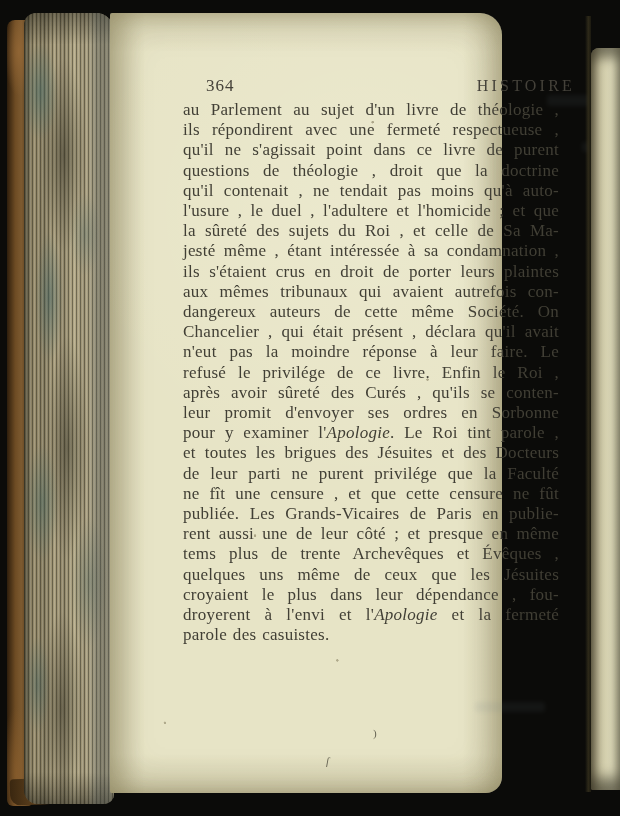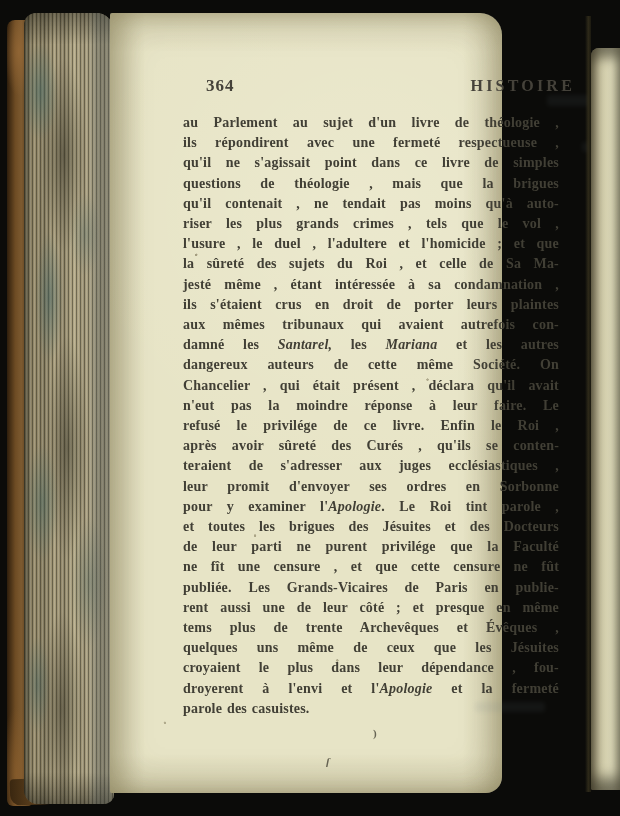--- a/index.html
+++ b/index.html
@@ -79,21 +79,20 @@
       radial-gradient(circle 1px at 37% 67%, rgba(95,85,55,.45) 0 1px, transparent 1.5px),
       radial-gradient(circle 1px at 58% 83%, rgba(95,85,55,.4) 0 1px, transparent 1.5px),
       radial-gradient(circle 1px at 14% 91%, rgba(95,85,55,.4) 0 1px, transparent 1.5px),
       radial-gradient(circle at 65% 25%, rgba(255,255,240,.18), transparent 45%),
       linear-gradient(90deg, rgba(120,110,70,.22), transparent 9%, transparent 90%, rgba(115,105,65,.25)),
       linear-gradient(180deg, rgba(110,100,60,.15), transparent 5%, transparent 95%, rgba(110,100,60,.2));
     box-shadow:
       inset 0 0 46px rgba(100,90,45,.18),
       inset -10px 0 16px rgba(105,95,55,.18),
       inset 14px 0 20px rgba(110,100,60,.22);
-    font-weight: bold;
   }
 
   
   .gutter-line {
     position: absolute;
     left: 585px; top: 16px;
     width: 6px; height: 776px;
     background: linear-gradient(90deg, rgba(60,55,35,0), rgba(52,47,28,.85) 55%, rgba(28,26,16,.95));
   }
   .facing-page {
@@ -120,24 +119,24 @@
   }
   .running-title {
     position: absolute;
     left: 14px; right: -14px; top: 1px;
     text-align: right;
     font-size: 16px;
     letter-spacing: 3.2px;
   }
   .page-body {
     position: absolute;
-    left: 73px; top: 100px;
+    left: 73px; top: 87px;
     width: 376px;
     color: #413f35;
-    font-size: 14px;
+    font-size: 17px;
     letter-spacing: .015em;
     word-spacing: .08em;
   }
   .jline {
     line-height: 20.2px;
     white-space: normal;
     text-align: justify;
     text-align-last: justify;
   }
   .jline.lastline { text-align-last: left; }
@@ -176,36 +175,33 @@
   <div class="page-main">
 
     <div class="header-row">
       <span class="page-num">364</span>
       <span class="running-title">HISTOIRE</span>
     </div>
 
     <div class="page-body">
         <div class="jline"><span>au Parlement au sujet d'un livre de théologie ,</span></div>
         <div class="jline"><span>ils répondirent avec une fermeté respectueuse ,</span></div>
-        <div class="jline"><span>qu'il ne s'agissait point dans ce livre de simples</span></div>
-        <div class="jline"><span>questions de théologie , mais que la brigues</span></div>
+        <div class="jline"><span>qu'il ne s'agissait point dans ce livre de purent</span></div>
+        <div class="jline"><span>questions de théologie , droit que la doctrine</span></div>
         <div class="jline"><span>qu'il contenait , ne tendait pas moins qu'à auto-</span></div>
-        <div class="jline"><span>riser les plus grands crimes , tels que le vol ,</span></div>
         <div class="jline"><span>l'usure , le duel , l'adultere et l'homicide ; et que</span></div>
         <div class="jline"><span>la sûreté des sujets du Roi , et celle de Sa Ma-</span></div>
         <div class="jline"><span>jesté même , étant intéressée à sa condamnation ,</span></div>
         <div class="jline"><span>ils s'étaient crus en droit de porter leurs plaintes</span></div>
         <div class="jline"><span>aux mêmes tribunaux qui avaient autrefois con-</span></div>
-        <div class="jline"><span>damné les </span><i>Santarel,</i><span> les </span><i>Mariana</i><span> et les autres</span></div>
         <div class="jline"><span>dangereux auteurs de cette même Société. On</span></div>
         <div class="jline"><span>Chancelier , qui était présent , déclara qu'il avait</span></div>
         <div class="jline"><span>n'eut pas la moindre réponse à leur faire. Le</span></div>
         <div class="jline"><span>refusé le privilége de ce livre. Enfin le Roi ,</span></div>
         <div class="jline"><span>après avoir sûreté des Curés , qu'ils se conten-</span></div>
-        <div class="jline"><span>teraient de s'adresser aux juges ecclésiastiques ,</span></div>
         <div class="jline"><span>leur promit d'envoyer ses ordres en Sorbonne</span></div>
         <div class="jline"><span>pour y examiner l'</span><i>Apologie</i><span>. Le Roi tint parole ,</span></div>
         <div class="jline"><span>et toutes les brigues des Jésuites et des Docteurs</span></div>
         <div class="jline"><span>de leur parti ne purent privilége que la Faculté</span></div>
         <div class="jline"><span>ne fît une censure , et que cette censure ne fût</span></div>
         <div class="jline"><span>publiée. Les Grands-Vicaires de Paris en publie-</span></div>
         <div class="jline"><span>rent aussi une de leur côté ; et presque en même</span></div>
         <div class="jline"><span>tems plus de trente Archevêques et Évêques ,</span></div>
         <div class="jline"><span>quelques uns même de ceux que les Jésuites</span></div>
         <div class="jline"><span>croyaient le plus dans leur dépendance , fou-</span></div>

